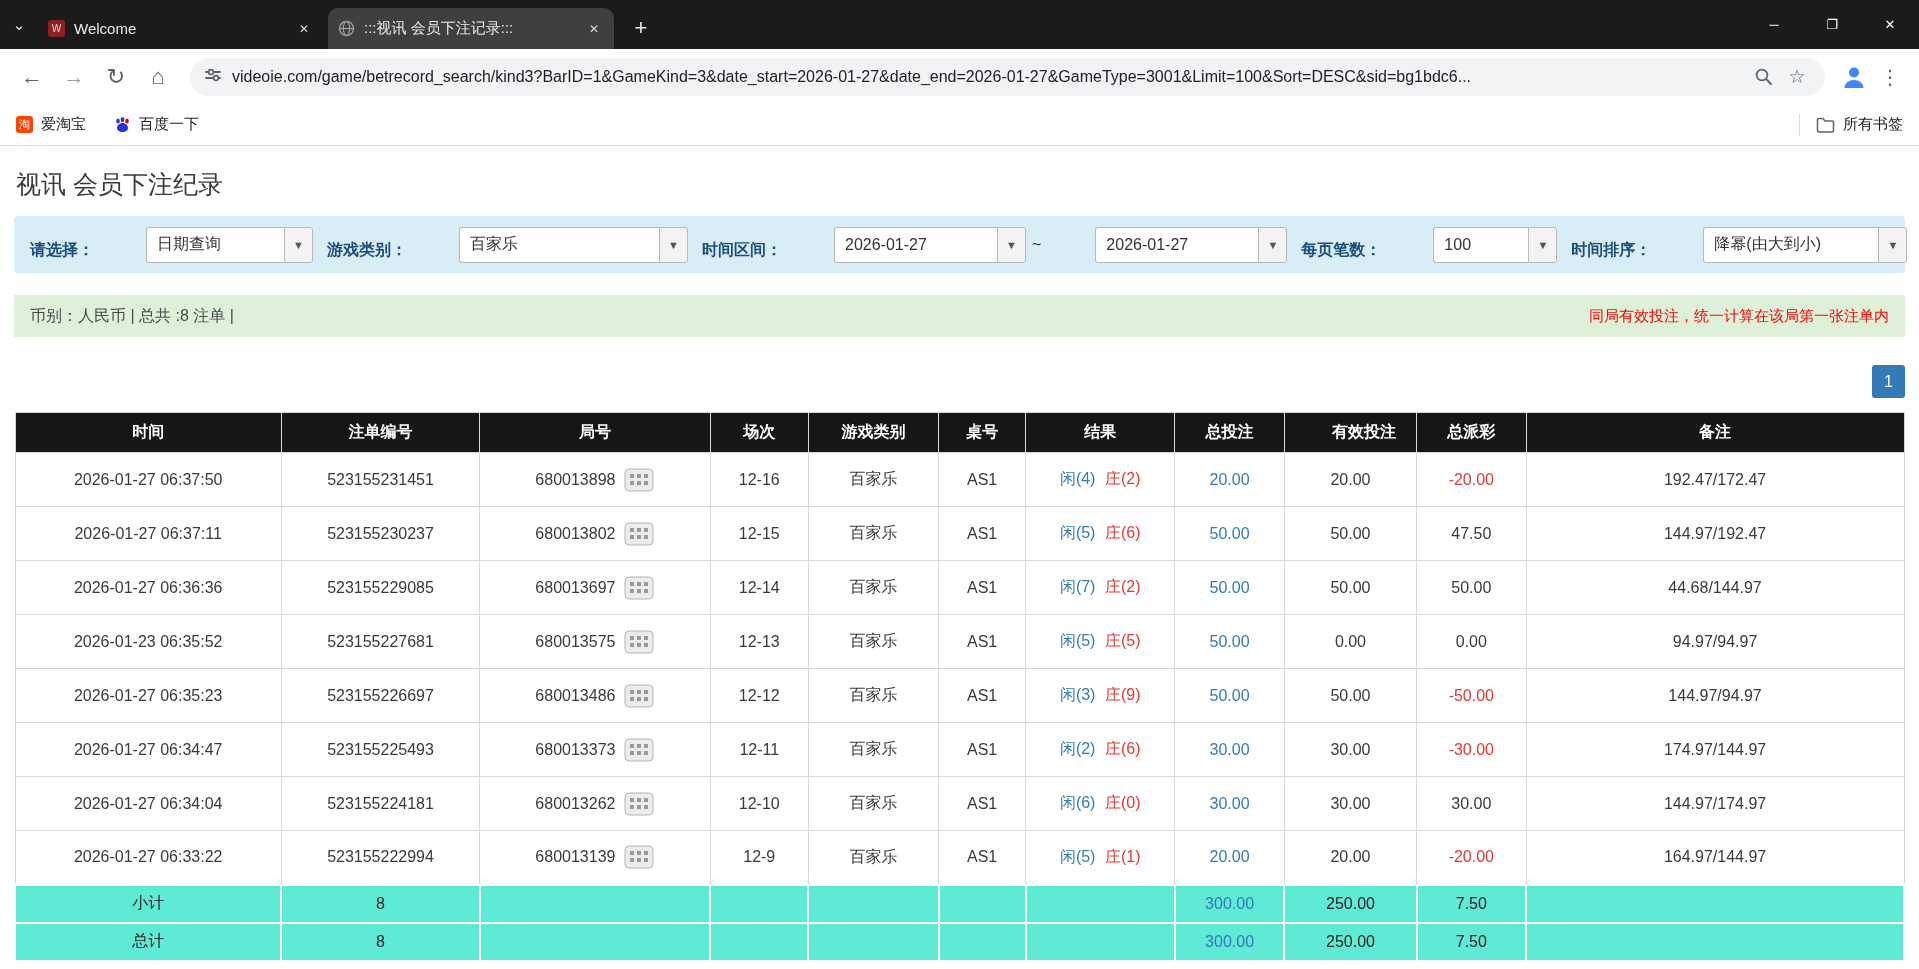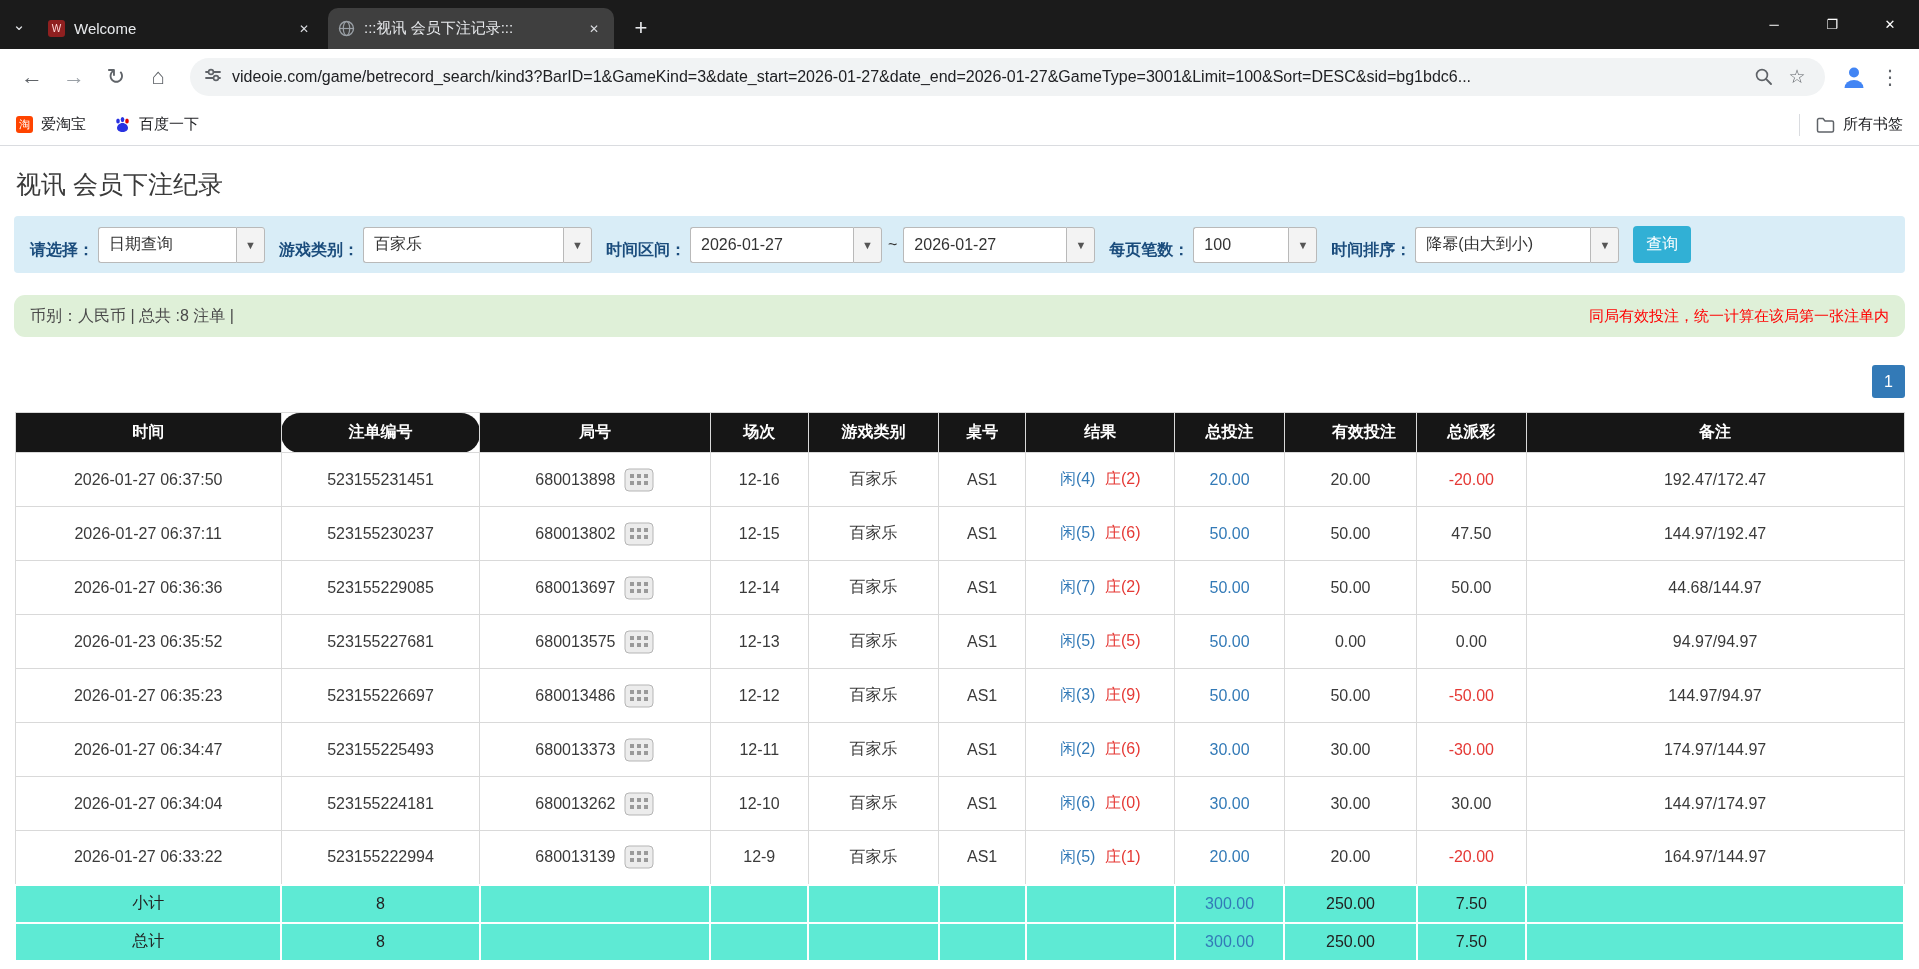--- a/index.html
+++ b/index.html
@@ -38,38 +38,38 @@
   .bm-all { display: flex; align-items: center; cursor: pointer; }
   .bm-all svg { margin-right: 8px; }
 
   
   .content { padding: 0 14px; }
   .page-title { font-size: 25px; font-weight: 500; color: #3a3a3a; margin: 22px 0 0 2px; }
 
   .filterbar { margin-top: 15px; height: 57px; background: #d9edf7; border-radius: 4px; display: flex; align-items: center; padding: 0 16px; }
   .f-label { font-size: 16px; font-weight: bold; color: #1a4c7c; margin: 12px 4px 0 14px; white-space: nowrap; }
   .f-label:first-child { margin-left: 0; }
-  .combo { display: inline-flex; align-items: flex-end; }
+  .combo { display: inline-flex; align-items: flex-end; margin-left: 48px; }
   .combo input { height: 36px; border: 1px solid #b9b9b9; border-right: none; border-radius: 3px 0 0 3px; background: #fff; padding: 0 10px; font-size: 16px; color: #333; font-family: inherit; }
   .combo .dd-btn { width: 29px; height: 36px; border: 1px solid #b9b9b9; border-radius: 0 3px 3px 0; background: #f3f3f3; color: #555; font-size: 11px; cursor: pointer; display: flex; align-items: center; justify-content: center; }
   .tilde { font-size: 16px; color: #333; margin: 0 6px; }
   .search-btn { margin-left: 14px; background: #31b0d5; color: #fff; border: none; border-radius: 4px; padding: 8px 13px; font-size: 16px; font-family: inherit; cursor: pointer; }
 
-  .summarybar { margin-top: 22px; height: 42px; background: #dff0d8; display: flex; align-items: center; justify-content: space-between; padding: 0 16px; border-radius: 11px; }
+  .summarybar { margin-top: 22px; height: 42px; background: #dff0d8; display: flex; align-items: center; justify-content: space-between; padding: 0 16px; }
   .sum-left { font-size: 16px; color: #4a4a4a; }
   .sum-notice { font-size: 15px; color: #ff0000; }
 
   .pagerow { margin-top: 28px; display: flex; justify-content: flex-end; }
   .page-btn { min-width: 33px; height: 33px; background: #337ab7; color: #fff; border-radius: 3px; display: flex; align-items: center; justify-content: center; font-size: 16px; cursor: pointer; }
 
   table.records { width: 100%; margin-top: 14px; border-collapse: collapse; table-layout: fixed; }
   .records th { background: #161616; color: #fff; font-weight: bold; font-size: 16px; height: 40px; border: 1px solid #d9d9d9; text-align: center; }
   .records td { border: 1px solid #d9d9d9; height: 54px; text-align: center; font-size: 16px; color: #3a3a3a; background: #fff; }
   .records th:nth-child(1) { width: 14.1%; }
-  .records th:nth-child(2) { width: 10.5%; border-radius: 19px; }
+  .records th:nth-child(2) { width: 10.5%; }
   .records th:nth-child(3) { width: 12.2%; }
   .records th:nth-child(4) { width: 5.2%; }
   .records th:nth-child(5) { width: 6.9%; }
   .records th:nth-child(6) { width: 4.6%; }
   .records th:nth-child(7) { width: 7.9%; }
   .records th:nth-child(8) { width: 5.8%; }
   .records th:nth-child(9) { width: 7.0%; padding-left: 27px; }
   .records th:nth-child(10) { width: 5.8%; }
   .records th:nth-child(11) { width: 20.0%; }
   .records td:nth-child(8) { color: #337ab7; }

